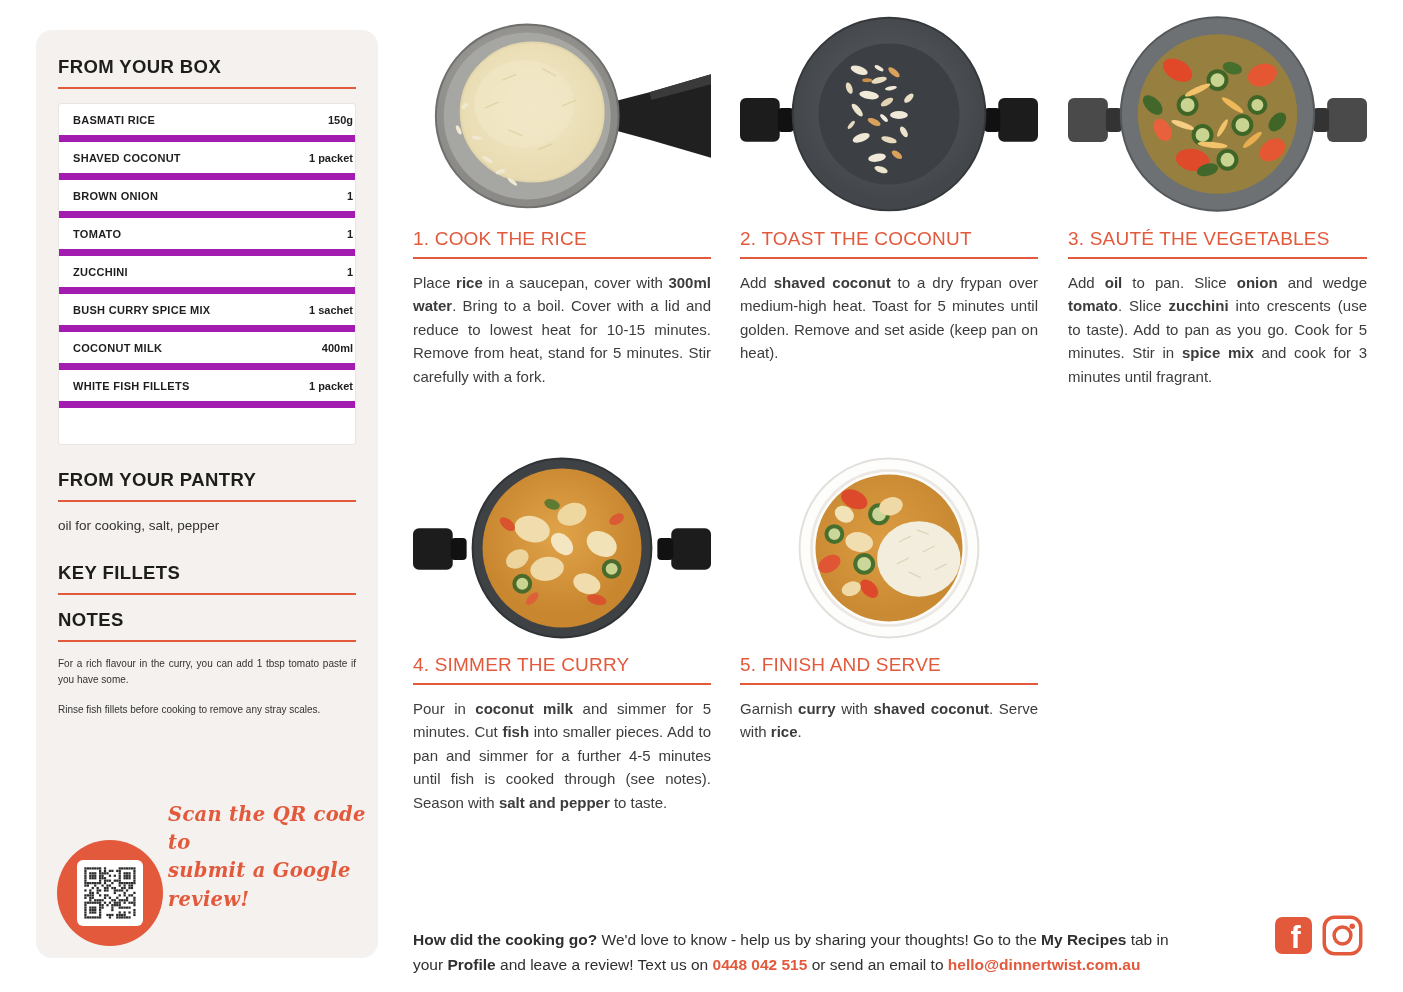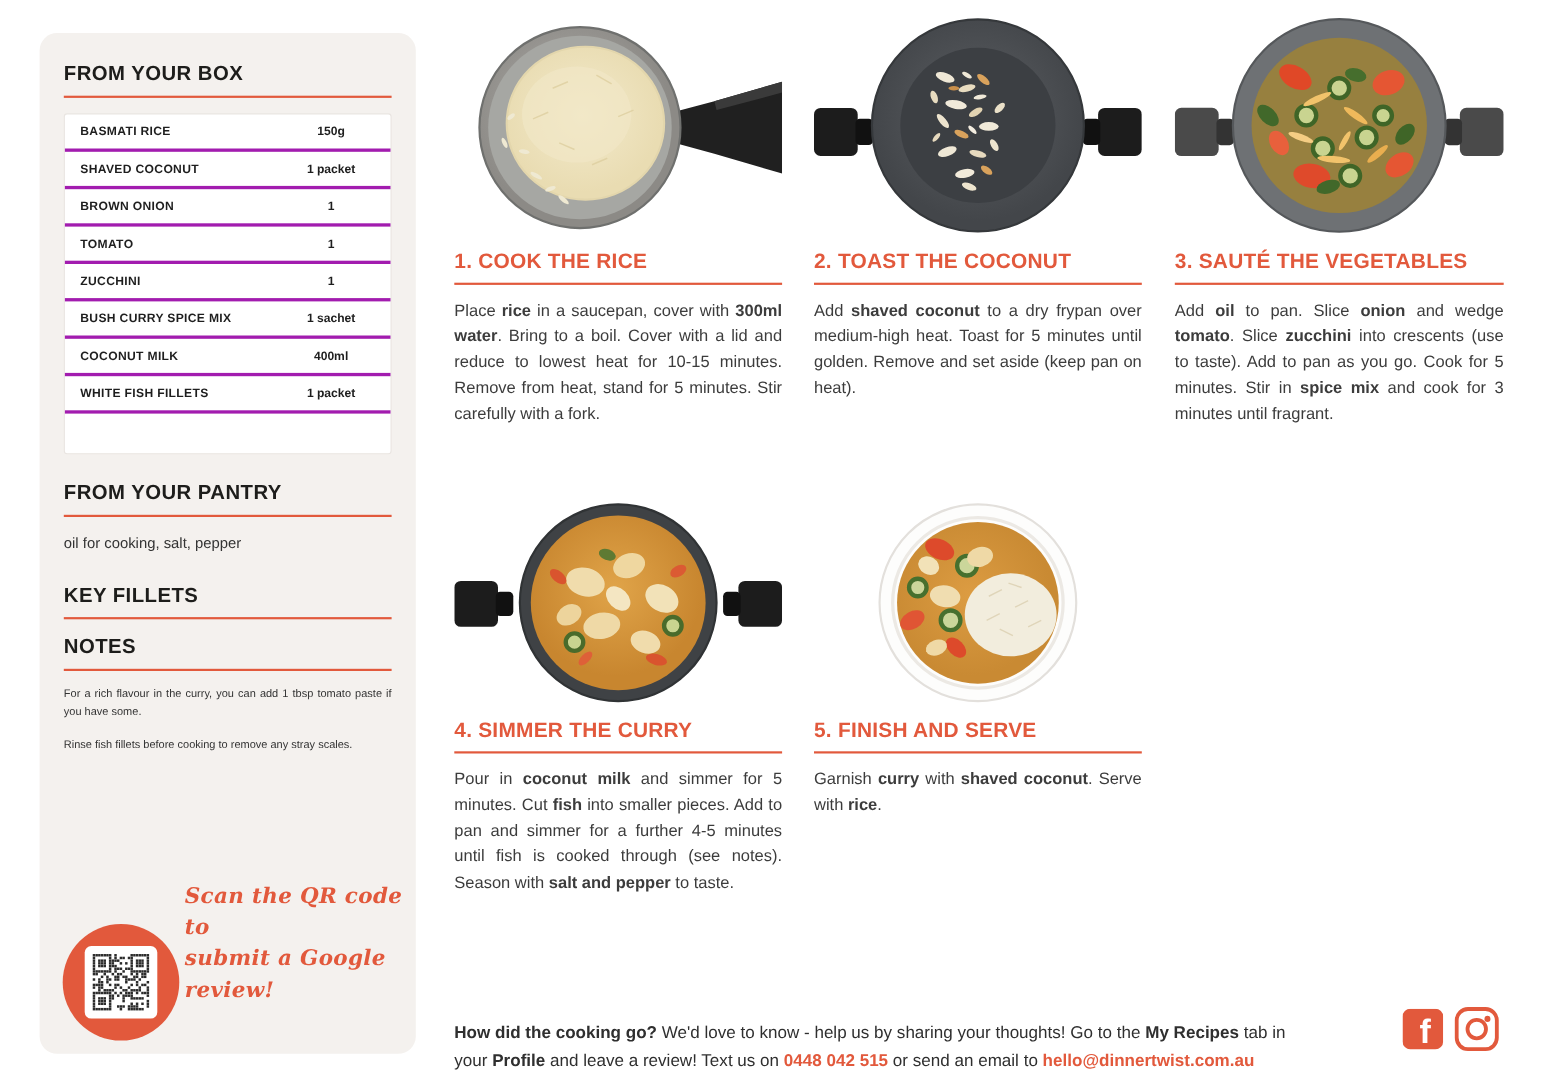--- a/index.html
+++ b/index.html
@@ -7,45 +7,45 @@
   body{font-family:"Liberation Sans",sans-serif;}
   .page{position:relative;width:1403px;height:992px;background:#ffffff;overflow:hidden;}
 
   
   .sidebar{position:absolute;left:36px;top:30px;width:342px;height:928px;
     background:#F4F1EE;border-radius:16px;padding:26px 22px;box-sizing:border-box;}
   .sec-title{font-size:18.5px;font-weight:700;color:var(--ink);letter-spacing:.4px;
     padding-bottom:9px;border-bottom:2px solid var(--accent);margin:0 0 14px 0;}
   .box-table{background:#ffffff;border:1px solid #E9E5E1;border-radius:3px;margin:2px 0 24px 0;}
   .box-row{display:flex;justify-content:space-between;align-items:center;
-    padding:0 2px 0 14px;height:31px;border-bottom:3px solid #a21caf;}
+    padding:0 2px 0 14px;height:31px;border-bottom:7px solid #a21caf;}
   .box-row.empty{height:36px;border-bottom:none;}
   .box-name{font-size:11px;font-weight:700;color:#1E1E1E;letter-spacing:.3px;}
-  .box-amt{font-size:11px;font-weight:700;color:#1E1E1E;width:104px;text-align:center;}
+  .box-amt{font-size:11px;font-weight:700;color:#1E1E1E;width:104px;text-align:right;}
   .side-text{font-size:13.5px;color:#333333;margin:0 0 26px 0;line-height:1.5;}
   .notes-p{font-size:10px;color:#333333;text-align:justify;margin:0 0 14px 0;line-height:1.58;}
 
   .qr-circle{position:absolute;left:21px;bottom:12px;width:106px;height:106px;
     background:var(--accent);border-radius:50%;display:flex;align-items:center;justify-content:center;}
   .qr-card{width:66px;height:66px;background:#ffffff;border-radius:6px;
     display:flex;align-items:center;justify-content:center;}
   .review-text{position:absolute;left:132px;bottom:44px;color:var(--accent);
     font-family:"DejaVu Serif",serif;font-style:italic;font-weight:700;
     font-size:19.5px;line-height:1.45;letter-spacing:.3px;}
 
   
   .step{position:absolute;width:298px;}
   #step-1{left:413px;top:10px;}
   #step-2{left:740px;top:10px;}
   #step-3{left:1068px;top:10px;width:299px;}
   #step-4{left:413px;top:452px;}
   #step-5{left:740px;top:452px;}
   .photo{height:208px;display:flex;align-items:center;justify-content:center;}
   .row2 .photo{height:192px;}
-  .step-title{margin:10px 0 0 0;font-size:19px;font-weight:700;color:var(--accent);letter-spacing:.2px;}
+  .step-title{margin:10px 0 0 0;font-size:19px;font-weight:400;color:var(--accent);letter-spacing:.2px;}
   .rule{height:2px;background:var(--accent);margin-top:7px;}
   .step-text{margin:12px 0 0 0;font-size:15px;line-height:23.4px;color:var(--body);text-align:justify;}
 
   
   .footer-text{position:absolute;left:413px;top:908px;width:848px;
     font-size:15.5px;line-height:24.5px;color:#2F2F2F;margin-top:20px;}
   .social{position:absolute;top:915px;left:1275px;display:flex;gap:10px;align-items:center;}
 </style>
 </head>
 <body>

